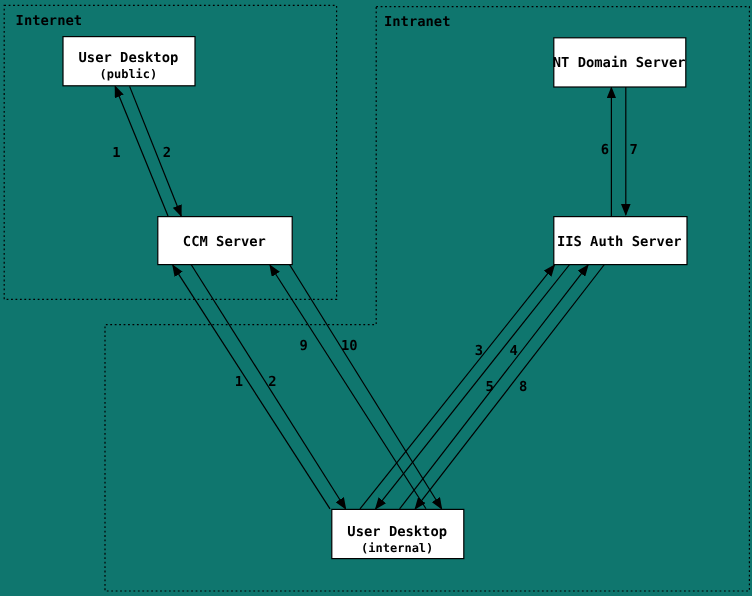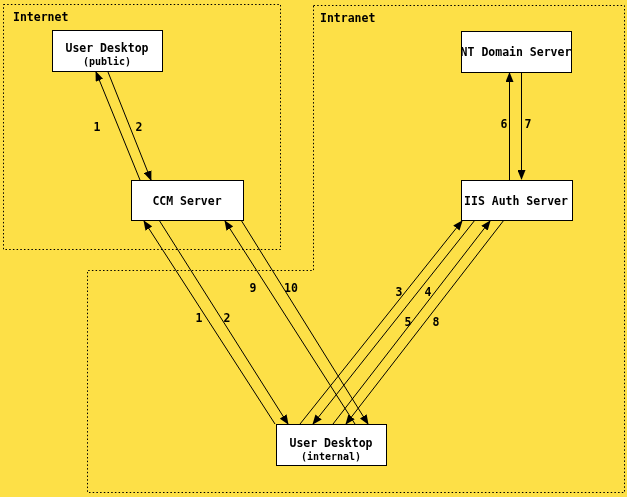--- a/index.html
+++ b/index.html
@@ -4,21 +4,21 @@
 <style>
   html, body {
     margin: 0;
     padding: 0;
     background: #ffffff;
   }
   #diagram-root {
     position: relative;
     width: 627px;
     height: 497px;
-    background: #fde047;
+    background: #0f766e;
     font-family: "DejaVu Sans Mono", "Liberation Mono", monospace;
   }
   svg text {
     font-family: "DejaVu Sans Mono", "Liberation Mono", monospace;
     font-weight: bold;
     fill: #000000;
   }
   .zone-label   { font-size: 11.5px; }
   .node-title   { font-size: 11.5px; }
   .node-sub     { font-size: 10px; }

